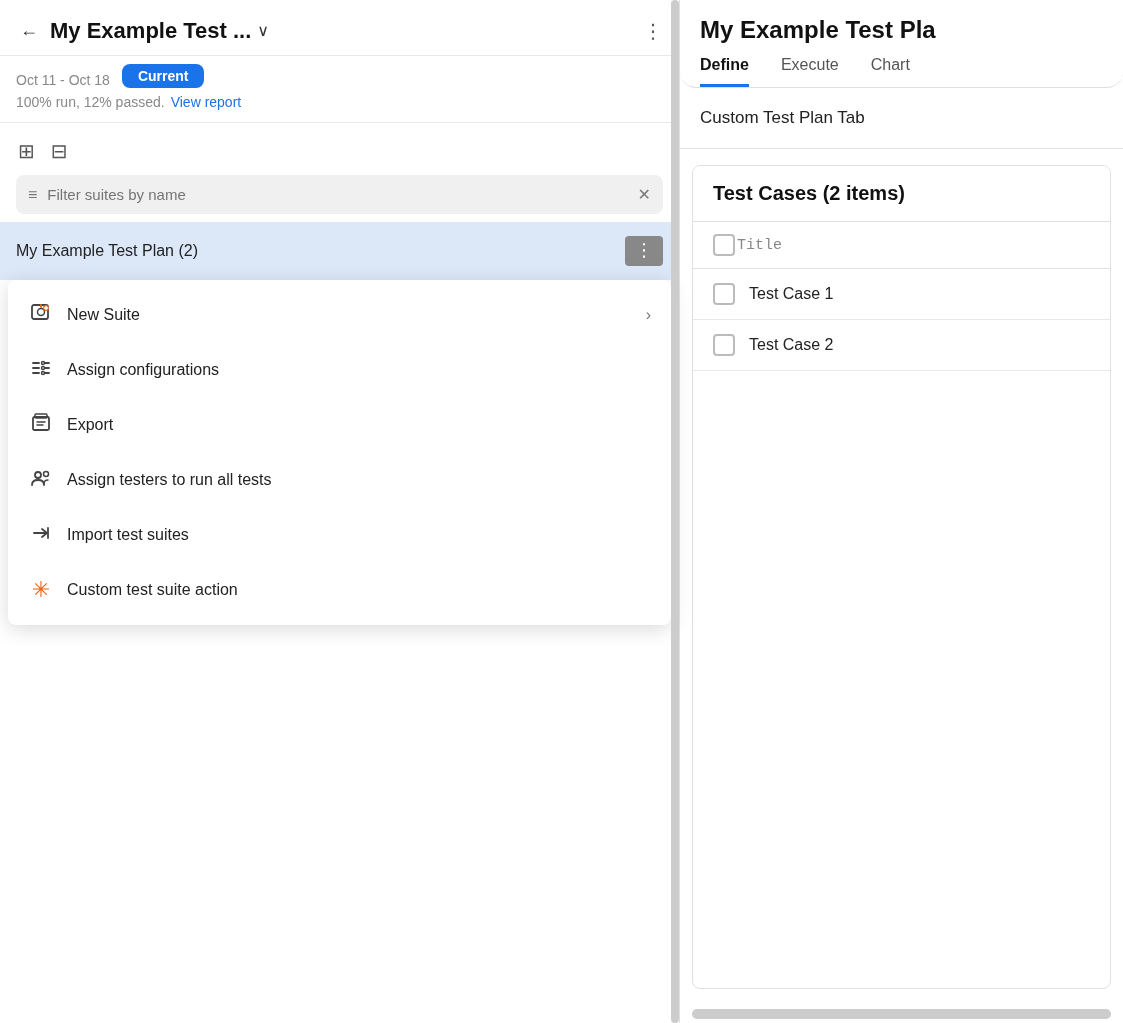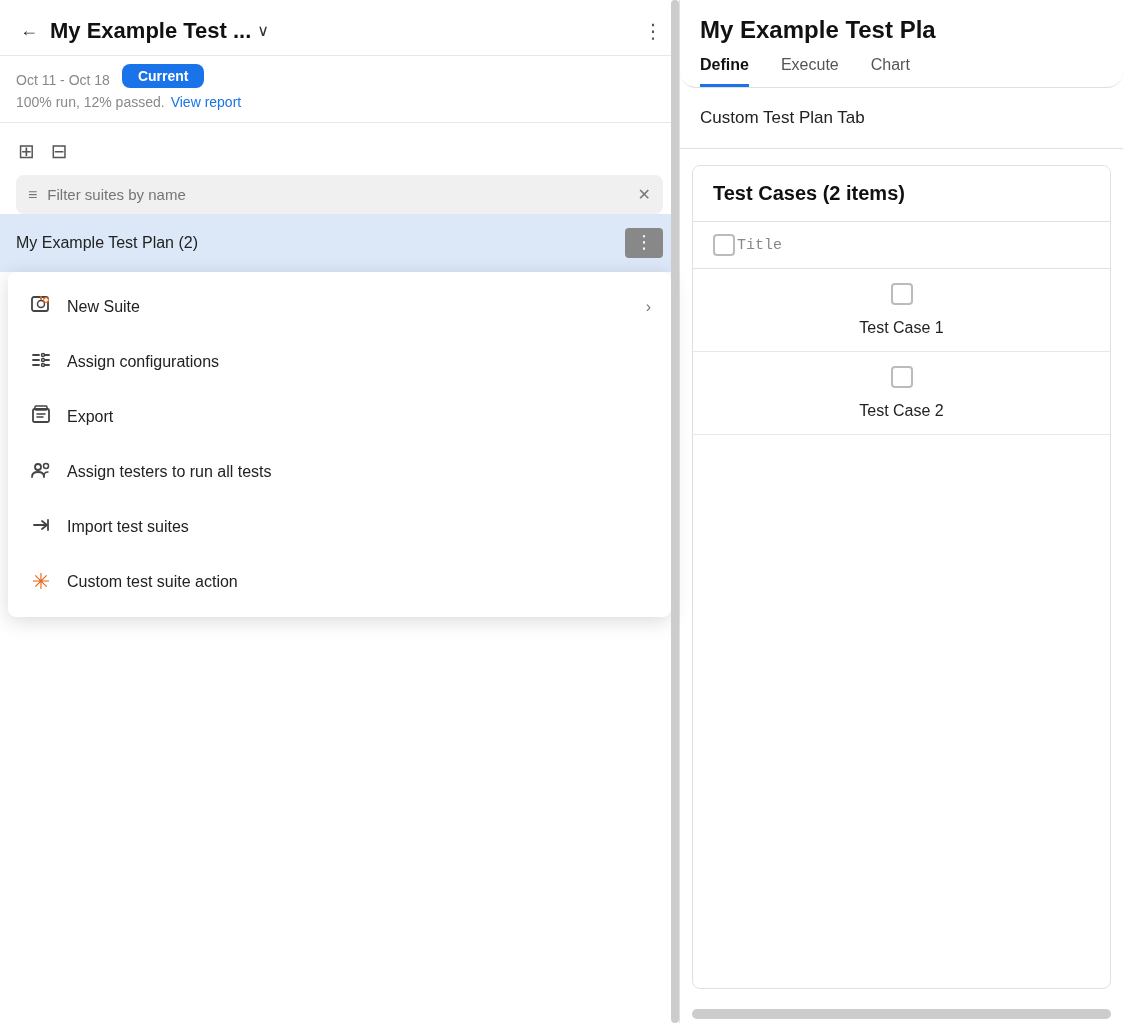--- a/index.html
+++ b/index.html
@@ -167,20 +167,21 @@
       font-size: 16px;
       cursor: pointer;
     }
 
     
     .suite-item {
       display: flex;
       align-items: center;
       padding: 14px 16px;
       background: #dce8f7;
+      margin-top: 8px;
       cursor: pointer;
     }
 
     .suite-label {
       flex: 1;
       font-size: 16px;
       color: #222;
     }
 
     .suite-more-btn {
@@ -332,21 +333,20 @@
       color: #888;
       font-weight: 500;
     }
 
     .tc-row {
       display: flex;
       align-items: center;
       padding: 14px 20px;
       border-bottom: 1px solid #e8e8e8;
       gap: 14px;
-      flex-direction: column;
     }
 
     .tc-name {
       font-size: 16px;
       color: #222;
     }
 
     
     .h-scrollbar {
       height: 10px;

